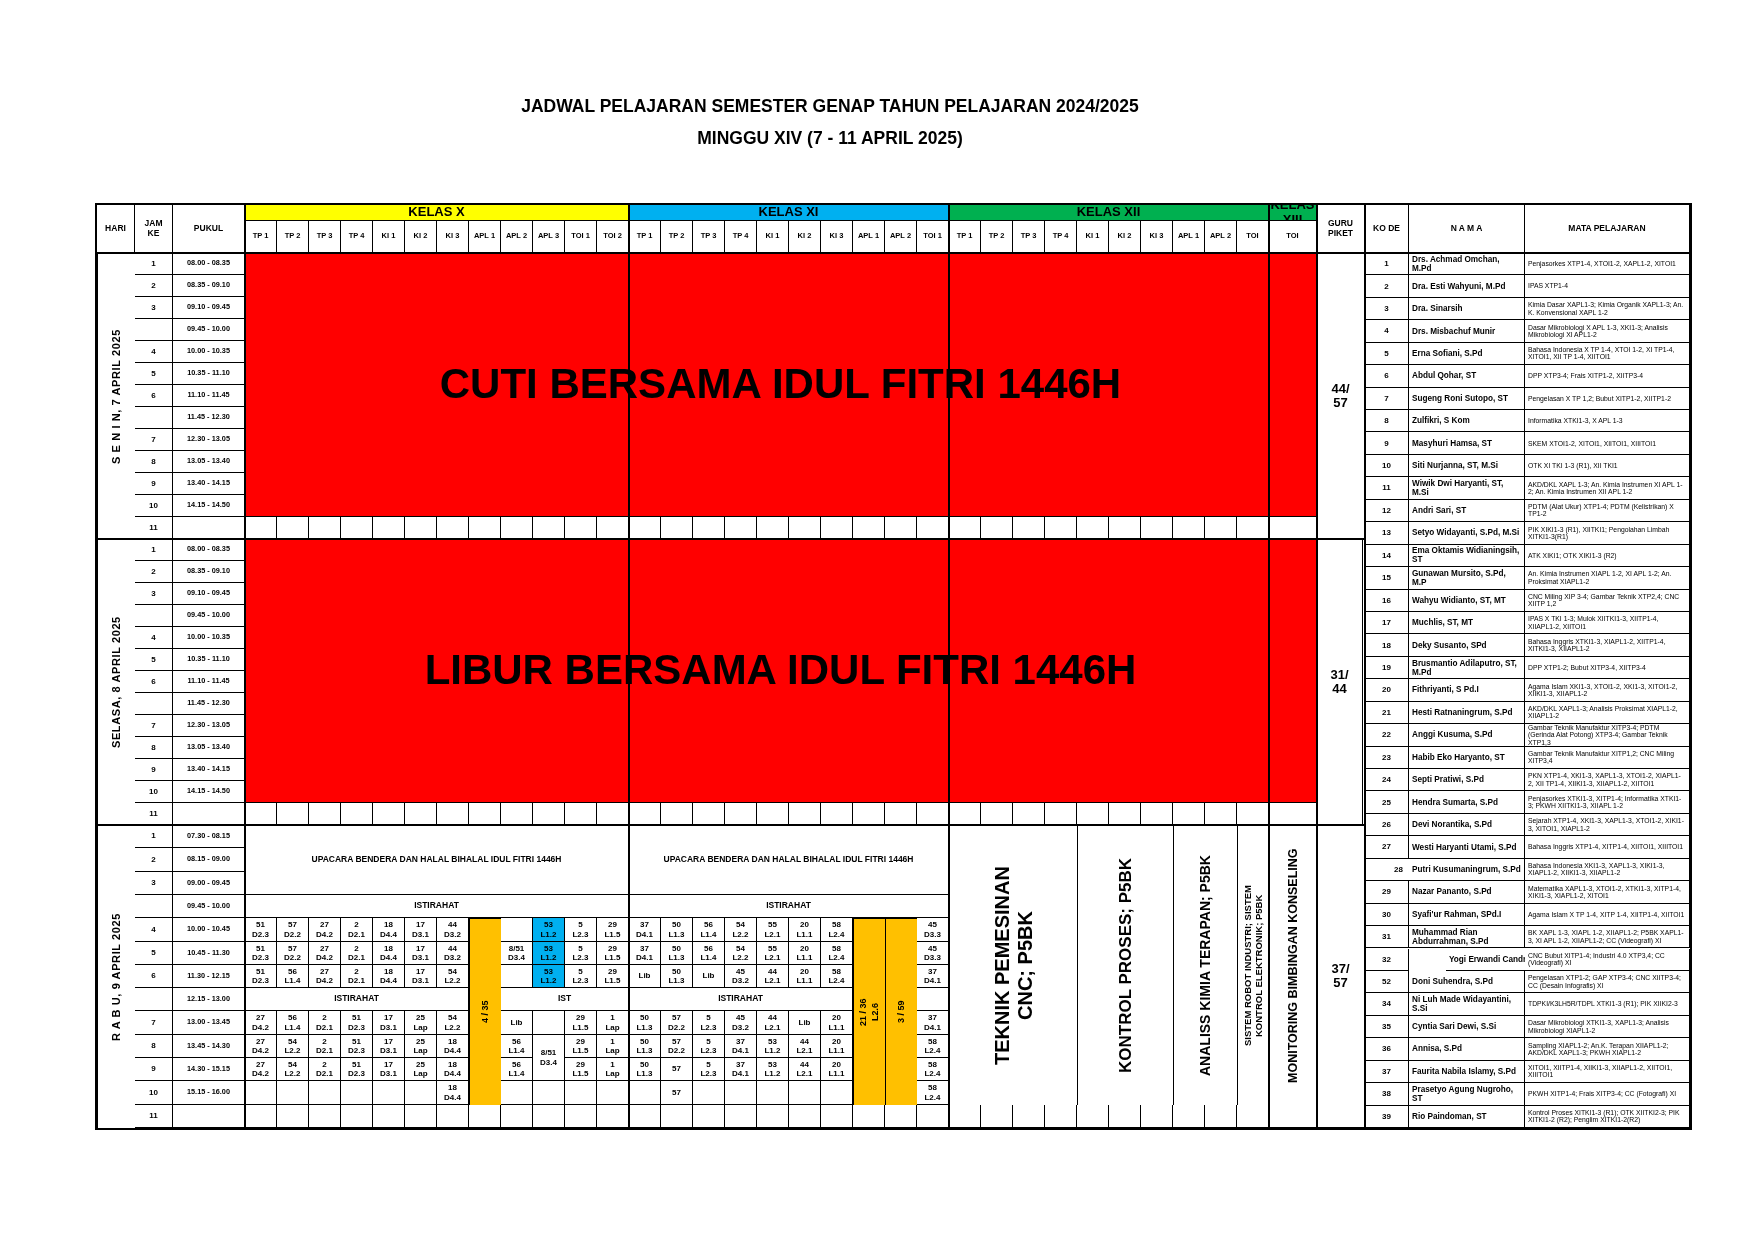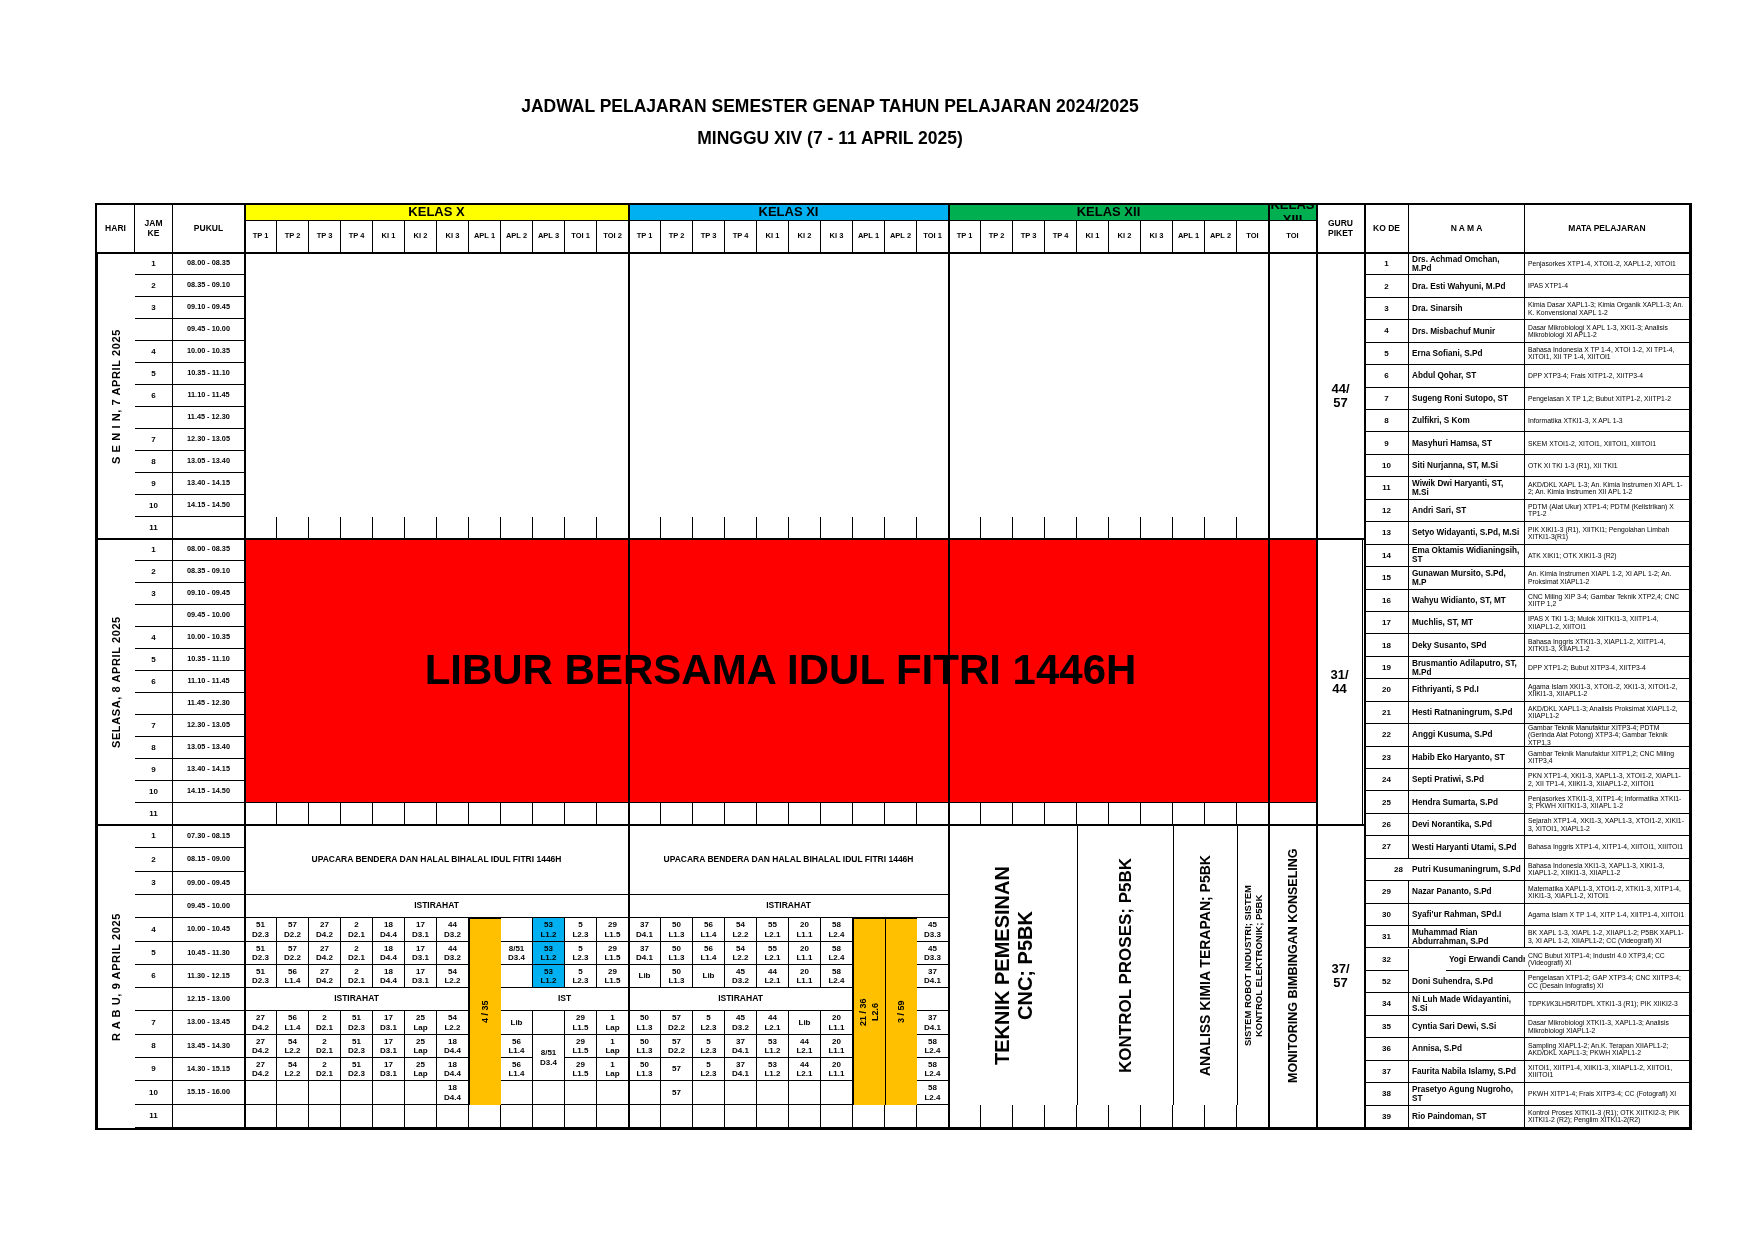--- a/index.html
+++ b/index.html
@@ -105,20 +105,21 @@
       <div class="c jamc" style="left: 38px; top: 224px; width: 38px; height: 22px;">7</div>
       <div class="c pukc" style="left: 76px; top: 224px; width: 72px; height: 22px;">12.30 - 13.05</div>
       <div class="c jamc" style="left: 38px; top: 246px; width: 38px; height: 22px;">8</div>
       <div class="c pukc" style="left: 76px; top: 246px; width: 72px; height: 22px;">13.05 - 13.40</div>
       <div class="c jamc" style="left: 38px; top: 268px; width: 38px; height: 22px;">9</div>
       <div class="c pukc" style="left: 76px; top: 268px; width: 72px; height: 22px;">13.40 - 14.15</div>
       <div class="c jamc" style="left: 38px; top: 290px; width: 38px; height: 22px;">10</div>
       <div class="c pukc" style="left: 76px; top: 290px; width: 72px; height: 22px;">14.15 - 14.50</div>
       <div class="c jamc" style="left: 38px; top: 312px; width: 38px; height: 22px;">11</div>
       <div class="c pukc" style="left: 76px; top: 312px; width: 72px; height: 22px;"></div>
+      <div class="c banner" style="left: 148px; top: 48px; width: 1072px; height: 264px; background: rgb(255, 0, 0);">CUTI BERSAMA IDUL FITRI 1446H</div>
       <div class="c " style="left: 148px; top: 312px; width: 32px; height: 22px;"></div>
       <div class="c " style="left: 180px; top: 312px; width: 32px; height: 22px;"></div>
       <div class="c " style="left: 212px; top: 312px; width: 32px; height: 22px;"></div>
       <div class="c " style="left: 244px; top: 312px; width: 32px; height: 22px;"></div>
       <div class="c " style="left: 276px; top: 312px; width: 32px; height: 22px;"></div>
       <div class="c " style="left: 308px; top: 312px; width: 32px; height: 22px;"></div>
       <div class="c " style="left: 340px; top: 312px; width: 32px; height: 22px;"></div>
       <div class="c " style="left: 372px; top: 312px; width: 32px; height: 22px;"></div>
       <div class="c " style="left: 404px; top: 312px; width: 32px; height: 22px;"></div>
       <div class="c " style="left: 436px; top: 312px; width: 32px; height: 22px;"></div>

